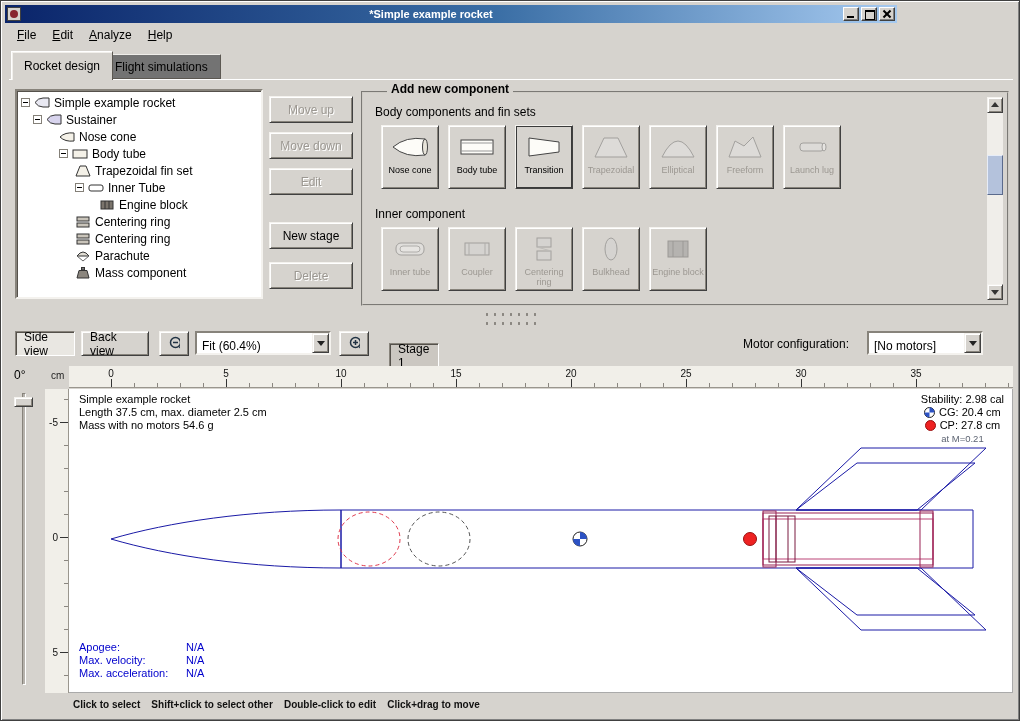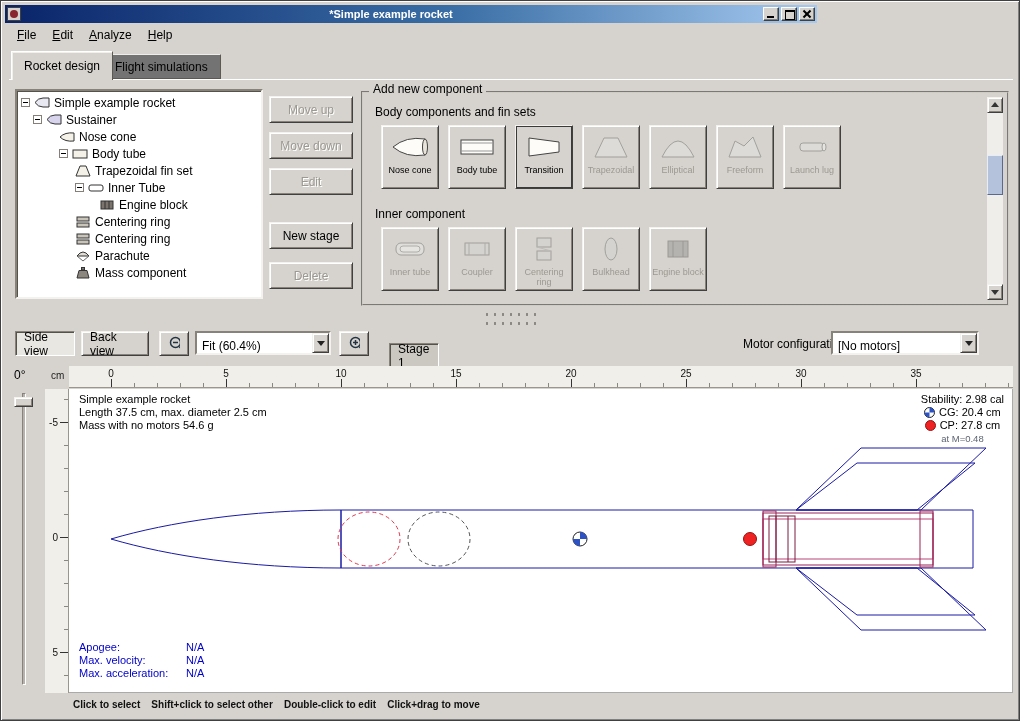--- a/index.html
+++ b/index.html
@@ -5,21 +5,21 @@
   html,body{margin:0;padding:0;background:#ffffff;}
   *{box-sizing:border-box;}
   .window{
     position:relative;width:1020px;height:721px;background:#d6d3ce;
     border:1px solid #404040;
     box-shadow:inset 1px 1px 0 #ffffff, inset -1px -1px 0 #808080, inset 2px 2px 0 #d6d3ce;
     font-family:"Liberation Sans","DejaVu Sans",sans-serif;font-size:12px;color:#000;
     overflow:hidden;
   }
   
-  .titlebar{position:absolute;left:4px;top:4px;width:812px;height:18px;
+  .titlebar{position:absolute;left:4px;top:4px;width:892px;height:18px;
     background:linear-gradient(90deg,#0a246a 0%,#3a6ea5 55%,#a6caf0 100%);
     display:flex;align-items:center;padding:0 2px;}
   .titlebar .ttl{flex:1;text-align:center;color:#fff;font-weight:bold;font-size:11px;line-height:18px;}
   .appicon{width:14px;height:14px;background:#d6d3ce;border:1px solid #404040;display:inline-block;position:relative;}
   .appicon::after{content:"";position:absolute;left:2px;top:2px;width:8px;height:8px;background:#88252f;border-radius:50%;}
   .wbtn{width:16px;height:14px;background:#d6d3ce;border:1px solid;border-color:#fff #404040 #404040 #fff;
     box-shadow:inset -1px -1px 0 #808080;margin-left:2px;position:relative;}
   .btn-min::after{content:"";position:absolute;left:3px;bottom:2px;width:7px;height:2px;background:#000;}
   .btn-max::after{content:"";position:absolute;left:3px;top:2px;width:8px;height:7px;border:1px solid #000;border-top-width:2px;}
   .btn-close::before,.btn-close::after{content:"";position:absolute;left:2px;top:5px;width:10px;height:2px;background:#000;}
@@ -47,21 +47,21 @@
   .ti .tg{width:9px;height:9px;border:1px solid #848078;background:#fff;position:relative;flex:0 0 9px;margin-right:4px;}
   .ti .tg::after{content:"";position:absolute;left:1px;top:3px;width:5px;height:1px;background:#000;}
   .tic{margin-right:4px;flex:0 0 auto;}
   .d0{padding-left:2px;} .d1{padding-left:14px;} .d2{padding-left:40px;} .d3{padding-left:56px;} .d4{padding-left:80px;}
   
   .abtn{position:absolute;left:268px;width:84px;height:27px;display:flex;align-items:center;justify-content:center;font-size:12px;}
   .abtn.disabled{color:#9c9892;text-shadow:1px 1px 0 #ffffff;}
   
   .groupbox{position:absolute;left:360px;top:90px;width:648px;height:215px;
     border:2px groove #cfccc6;}
-  .gb-title{position:absolute;left:6px;top:-11px;background:#d6d3ce;padding:0 4px;font-weight:normal;font-size:12px;}
+  .gb-title{position:absolute;left:24px;top:-11px;background:#d6d3ce;padding:0 4px;font-weight:bold;font-size:12px;}
   .gb-label{position:absolute;left:12px;font-size:12px;}
   .cb-row{position:absolute;left:18px;display:flex;gap:9px;}
   .cbtn{width:58px;height:64px;display:flex;flex-direction:column;align-items:center;justify-content:flex-start;
     padding-top:5px;}
   .cbtn .cicon{height:32px;display:flex;align-items:center;}
   .cbtn .clabel{font-size:9px;line-height:10px;text-align:center;margin-top:2px;}
   .cbtn.disabled{color:#9c9892;}
   .cbtn.disabled svg{opacity:.4;filter:grayscale(1);}
   .cbtn.focused{box-shadow:inset 0 0 0 1px #3a3a3a, inset 1px 1px 0 #fff, inset -1px -1px 0 #87837b;}
   
@@ -396,21 +396,21 @@
         <line x1="11.5" y1="11.5" x2="16" y2="16" stroke="#234" stroke-width="2"></line>
         <line x1="5" y1="7.5" x2="10" y2="7.5" stroke="#234" stroke-width="1.5"></line>
         <line x1="7.5" y1="5" x2="7.5" y2="10" stroke="#234" stroke-width="1.5"></line>
       </svg>
   </div>
   <div class="tbtn pressed" style="left:388px;width:50px;">
       <span>Stage 1</span>
     </div>
 
   <span class="mlabel" style="left:742px;">Motor configuration:</span>
-  <div class="combo" style="left:830px;top:330px;width:148px;">
+  <div class="combo" style="left:866px;top:330px;width:116px;">
     <span class="cval">[No motors]</span>
     <span class="carrow raised">
         <span class="tri-dn"></span>
       </span>
   </div>
 
   <span class="rot-label">0°</span>
   <div class="rot-track"></div>
   <div class="rot-thumb raised"></div>
 
@@ -485,21 +485,21 @@
           </svg>
         <span>CG: 20.4 cm</span>
       </div>
       <div class="lrow">
         <svg width="11" height="11">
             <circle cx="5.5" cy="5.5" r="5" fill="#ee2222" stroke="#991111"></circle>
           </svg>
         <span>CP: 27.8 cm</span>
       </div>
       <div class="lrow mach">
-          <span>at M=0.48</span>
+          <span>at M=0.21</span>
         </div>
     </div>
 
     <div class="flight">
       <div class="frow">
           <span class="flab">Apogee:</span>
           <span class="fval">N/A</span>
         </div>
       <div class="frow">
           <span class="flab">Max. velocity:</span>

